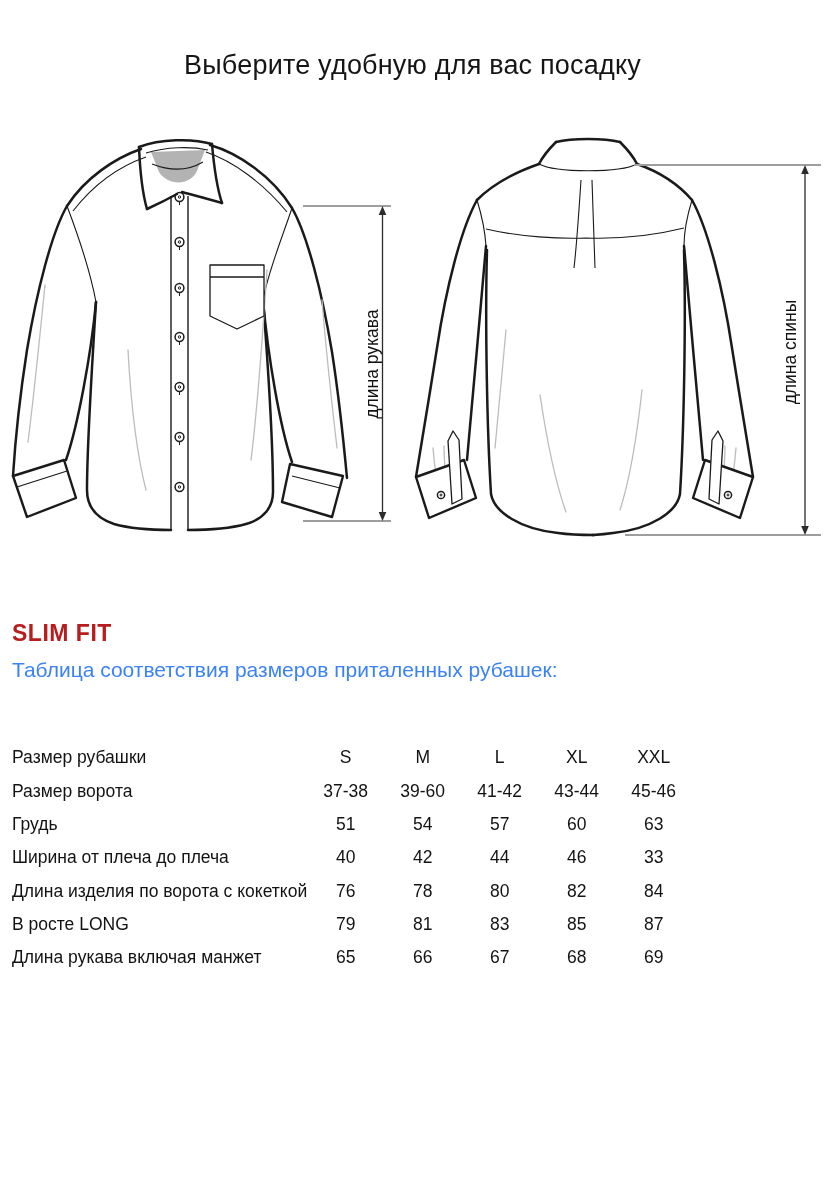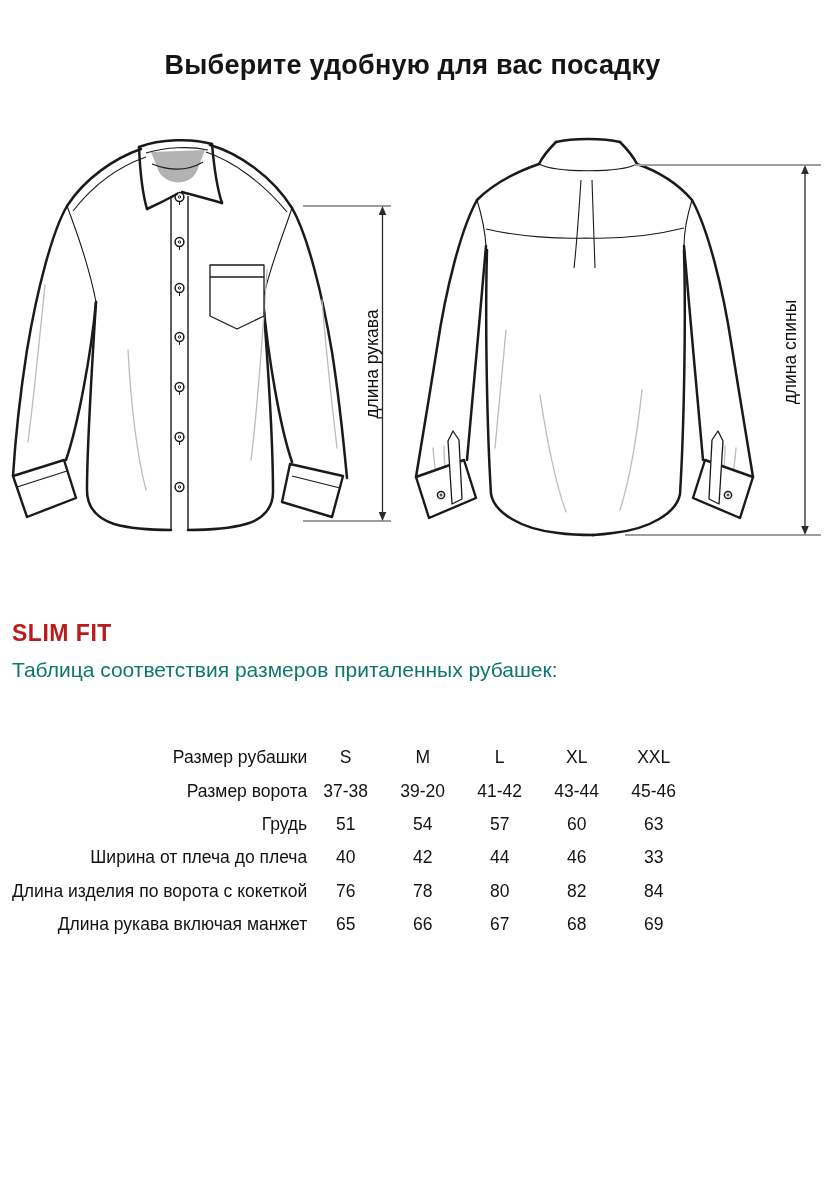--- a/index.html
+++ b/index.html
@@ -7,21 +7,21 @@
     --dim-gray:#9e9e9e;
     --collar-gray:#b3b3b3;
   }
   html,body{margin:0;padding:0;background:#fff;}
   .page{
     position:relative;width:825px;height:1200px;background:#fff;overflow:hidden;
     font-family:"Liberation Sans","DejaVu Sans",sans-serif;color:#111;
   }
   .title{
     position:absolute;top:50px;left:0;width:825px;text-align:center;
-    font-size:27px;font-weight:700;color:#151515;letter-spacing:.2px;
+    font-size:27px;font-weight:400;color:#151515;letter-spacing:.2px;
   }
   .diagram-svg{position:absolute;top:0;left:0;}
 
   
   .ol  {fill:none;stroke:var(--ink);stroke-width:2.5;stroke-linecap:round;stroke-linejoin:round;}
   .olf {fill:#fff;stroke:var(--ink);stroke-width:2.4;stroke-linejoin:round;}
   .md  {fill:none;stroke:var(--ink);stroke-width:1.4;}
   .mdf {fill:#fff;stroke:var(--ink);stroke-width:1.3;stroke-linejoin:round;}
   .tn  {fill:none;stroke:var(--ink);stroke-width:1.1;}
   .wr  {fill:none;stroke:#bcbcbc;stroke-width:1.3;stroke-linecap:round;}
@@ -32,30 +32,30 @@
   .btn {fill:#fff;stroke:var(--ink);stroke-width:1.5;}
   .btnd{fill:none;stroke:var(--ink);stroke-width:1;}
   .collar-fill{fill:var(--collar-gray);stroke:none;}
 
   .fit-heading{
     position:absolute;left:12px;top:620px;
     font-size:23px;font-weight:700;letter-spacing:.5px;color:#b91c1c;
   }
   .fit-subtitle{
     position:absolute;left:12px;top:658px;
-    font-size:21px;font-weight:400;color:#0f766e;
+    font-size:21px;font-weight:400;color:#3b82f6;
   }
   table.sizes{
     position:absolute;left:12px;top:741px;border-collapse:collapse;table-layout:fixed;
   }
   table.sizes td{
     height:33.35px;padding:0;font-size:17.5px;color:#131313;
     text-align:center;vertical-align:middle;white-space:nowrap;
   }
-  table.sizes td.lbl{width:270px;text-align:right;}
+  table.sizes td.lbl{width:270px;text-align:left;}
   table.sizes td.val{width:77px;}
 </style>
 </head>
 <body>
 
 <div class="page">
 
   <div class="title">Выберите удобную для вас посадку</div>
 
   <svg class="diagram-svg" width="825" height="600" viewBox="0 0 825 600" xmlns="http://www.w3.org/2000/svg">
@@ -214,21 +214,21 @@
           <td class="lbl">Размер рубашки</td>
           <td class="val">S</td>
           <td class="val">M</td>
           <td class="val">L</td>
           <td class="val">XL</td>
           <td class="val">XXL</td>
         </tr>
         <tr>
           <td class="lbl">Размер ворота</td>
           <td class="val">37-38</td>
-          <td class="val">39-20</td>
+          <td class="val">39-60</td>
           <td class="val">41-42</td>
           <td class="val">43-44</td>
           <td class="val">45-46</td>
         </tr>
         <tr>
           <td class="lbl">Грудь</td>
           <td class="val">51</td>
           <td class="val">54</td>
           <td class="val">57</td>
           <td class="val">60</td>
@@ -244,20 +244,28 @@
         </tr>
         <tr>
           <td class="lbl">Длина изделия по ворота с кокеткой</td>
           <td class="val">76</td>
           <td class="val">78</td>
           <td class="val">80</td>
           <td class="val">82</td>
           <td class="val">84</td>
         </tr>
         <tr>
+          <td class="lbl">В росте LONG</td>
+          <td class="val">79</td>
+          <td class="val">81</td>
+          <td class="val">83</td>
+          <td class="val">85</td>
+          <td class="val">87</td>
+        </tr>
+        <tr>
           <td class="lbl">Длина рукава включая манжет</td>
           <td class="val">65</td>
           <td class="val">66</td>
           <td class="val">67</td>
           <td class="val">68</td>
           <td class="val">69</td>
         </tr>
       </tbody>
   </table>
 

